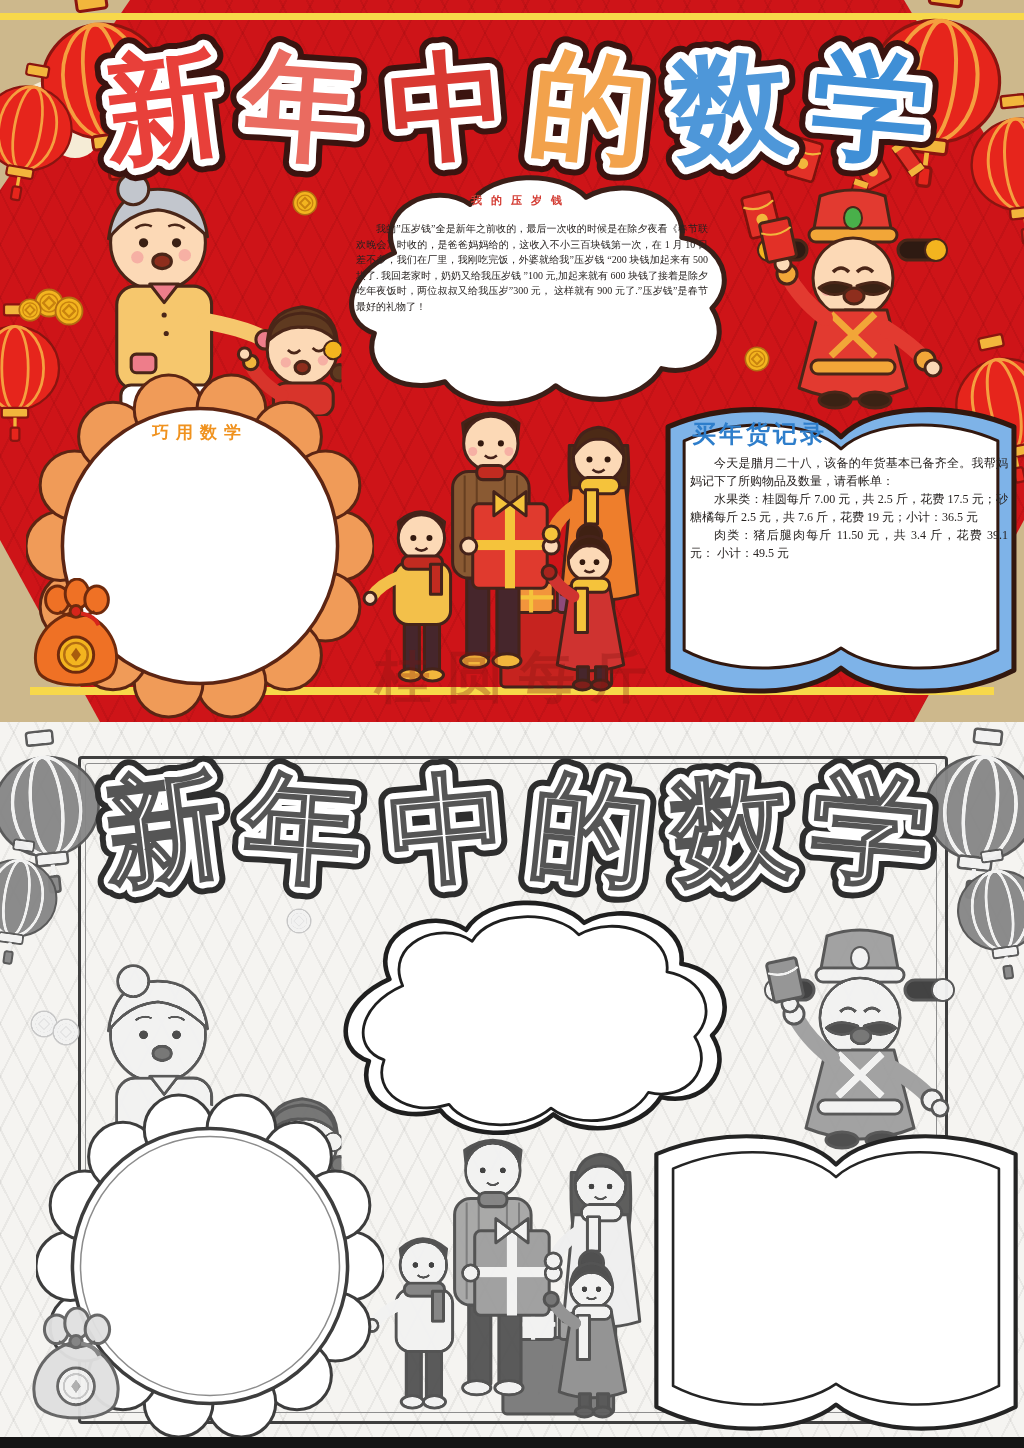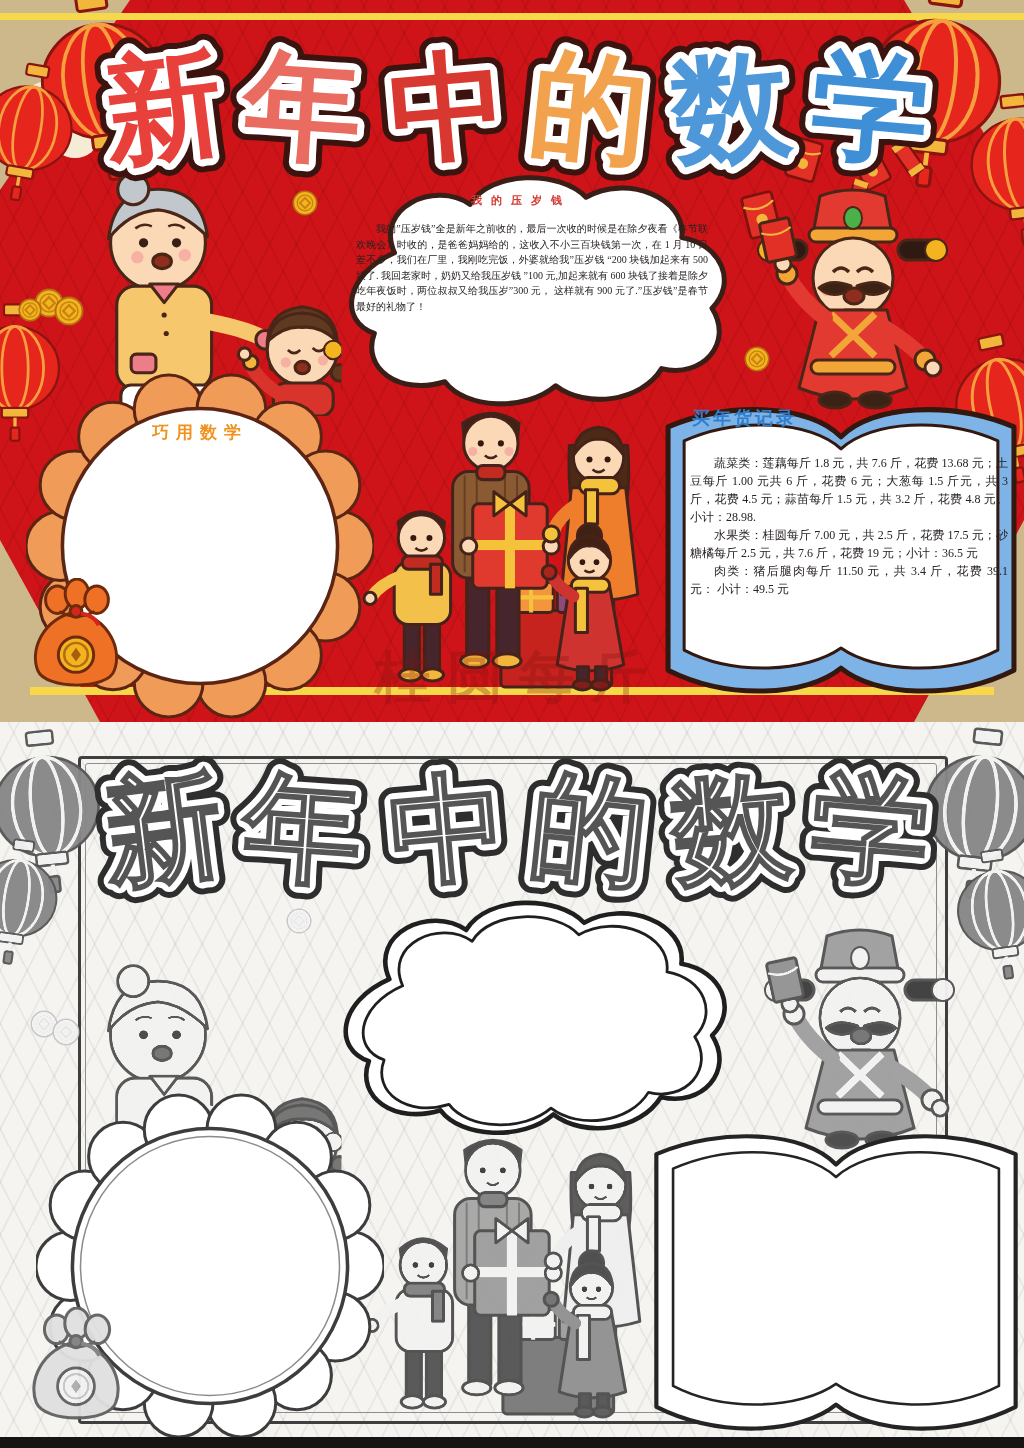--- a/index.html
+++ b/index.html
@@ -344,23 +344,23 @@
           <circle cx="296" cy="112" r="34"></circle>
       </g>
       <circle cx="172" cy="172" r="136" fill="#ffffff" stroke="#5c2513" stroke-width="3.5"></circle>
     </svg>
     <div class="abs headline" style="left:96px;top:421px;width:208px;font-size:17px;color:#f0921e;letter-spacing:7px;text-align:center;">巧用数学</div>
 
     <svg class="abs" style="left:660px;top:392px;width:362px;height:316px;" viewBox="0 0 360 305">
       <path d="M8,30 C70,4 150,8 180,40 C210,8 290,4 352,30 L352,272 C292,302 214,298 180,270 C146,298 68,302 8,272 Z" fill="#7eb3e8" stroke="#32180f" stroke-width="5" stroke-linejoin="round"></path>
       <path d="M24,44 C78,20 150,24 180,52 C210,24 282,20 336,44 L336,252 C286,278 214,274 180,250 C146,274 74,278 24,252 Z" fill="#ffffff" stroke="#32180f" stroke-width="3" stroke-linejoin="round"></path>
     </svg>
-    <div class="abs" style="left:692px;top:406px;width:220px;font-weight:bold;font-size:18px;color:#2e7ecb;letter-spacing:3px;">买年货记录</div>
+    <div class="abs" style="left:692px;top:418px;width:220px;font-weight:bold;font-size:24px;color:#2e7ecb;letter-spacing:3px;">买年货记录</div>
     <div class="abs serif bodytxt" style="left:690px;top:454px;width:318px;height:212px;font-size:12px;line-height:1.5;">
-      <p>蔬菜类：莲藕每斤 1.8 元，共 7.6 斤，花费 13.68 元；土豆每斤 1.00 元共 6 斤，花费 6 元；大葱每 1.5 斤元，共 3 斤，花费 4.5 元；蒜苗每斤 1.5 元，共 3.2 斤，花费 4.8 元。小计：28.98.</p>
+      <p>今天是腊月二十八，该备的年货基本已备齐全。我帮妈妈记下了所购物品及数量，请看帐单：</p>
       <p>水果类：桂圆每斤 7.00 元，共 2.5 斤，花费 17.5 元；砂糖橘每斤 2.5 元，共 7.6 斤，花费 19 元；小计：36.5 元</p>
       <p>肉类：猪后腿肉每斤 11.50 元，共 3.4 斤，花费 39.1 元： 小计：49.5 元</p>
     </div>
 
     <svg class="abs" style="left:22px;top:578px;width:108px;height:118px;" viewBox="0 0 110 120">
         <use href="#sym-moneybag"></use>
       </svg>
 
     <svg class="abs" style="left:55px;top:20px;width:915px;height:162px;" viewBox="0 0 915 162">
       <g transform="rotate(-7 108 84)">

